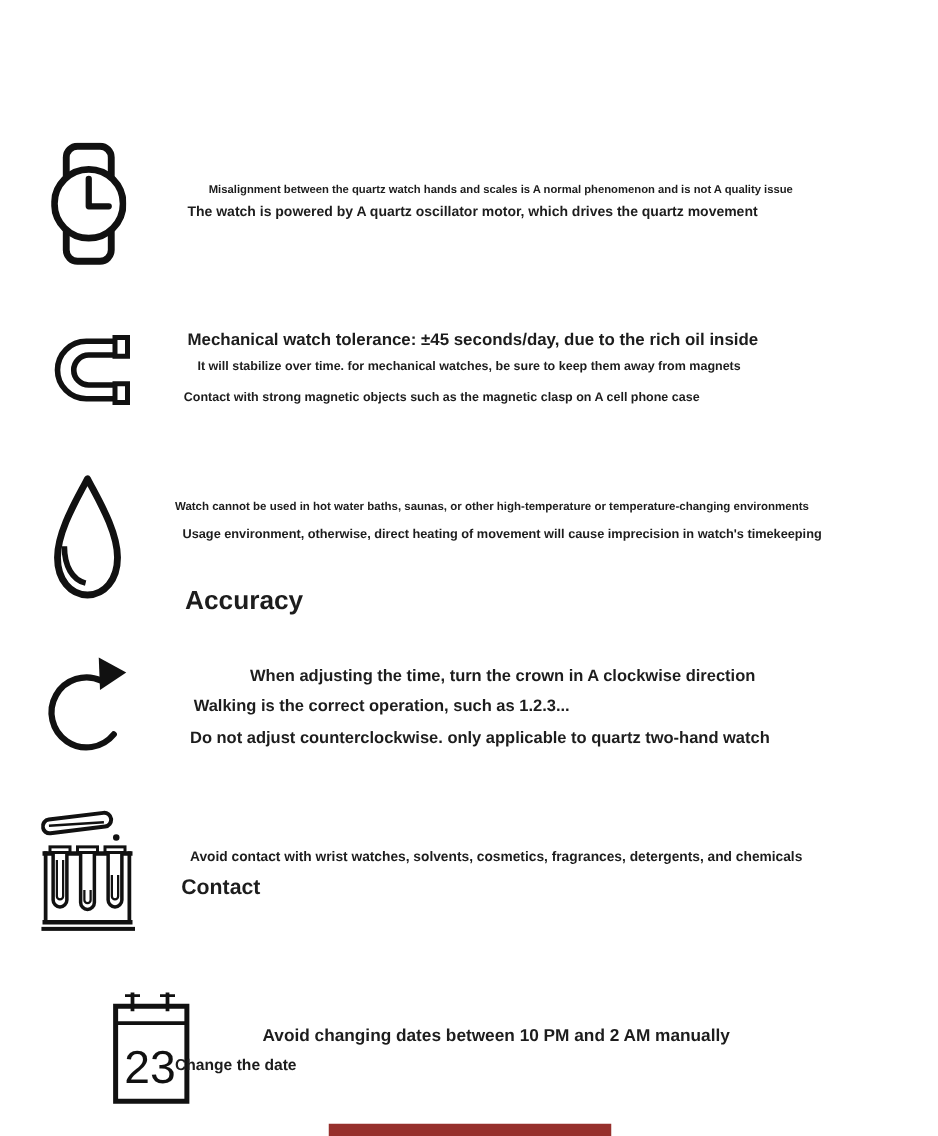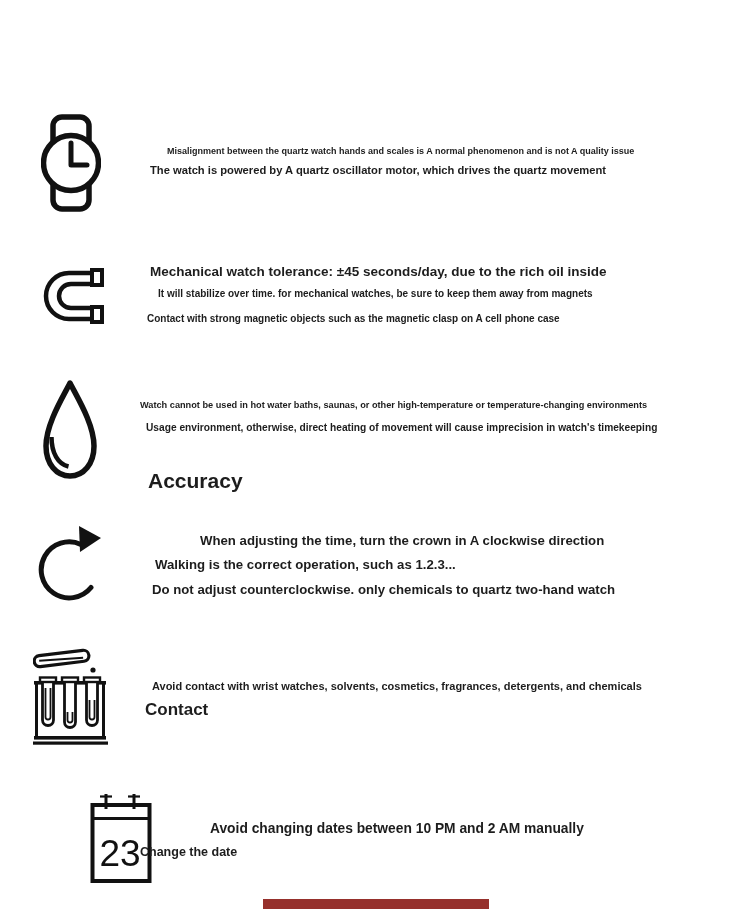--- a/index.html
+++ b/index.html
@@ -76,21 +76,21 @@
 
   <section>
     <span class="icon" style="left:37px;top:524px;width:68px;height:84px;">
       <svg viewBox="0 0 68 84" xmlns="http://www.w3.org/2000/svg">
         <path d="M 54,63.5 A 28,28 0 1 1 44,20.5" fill="none" stroke="#111" stroke-width="5" stroke-linecap="round"></path>
         <polygon points="42,2 64,14 43,28" fill="#111"></polygon>
       </svg>
     </span>
     <span class="line" style="left:200px;top:533px;font-size:13.2px;text-align:center;">When adjusting the time, turn the crown in A clockwise direction</span>
     <span class="line" style="left:155px;top:557px;font-size:13.2px;">Walking is the correct operation, such as 1.2.3...</span>
-    <span class="line" style="left:152px;top:582px;font-size:13.2px;">Do not adjust counterclockwise. only chemicals to quartz two-hand watch</span>
+    <span class="line" style="left:152px;top:582px;font-size:13.2px;">Do not adjust counterclockwise. only applicable to quartz two-hand watch</span>
   </section>
 
   <section>
     <span class="icon" style="left:33px;top:644px;width:78px;height:102px;">
       <svg viewBox="0 0 78 102" xmlns="http://www.w3.org/2000/svg">
         <g transform="rotate(-7 28 14)">
           <rect x="1" y="9" width="55" height="11" rx="5.5" fill="#fff" stroke="#111" stroke-width="3.2"></rect>
           <line x1="6" y1="14" x2="50" y2="16.5" stroke="#111" stroke-width="2"></line>
         </g>
         <circle cx="60" cy="26" r="2.6" fill="#111"></circle>

